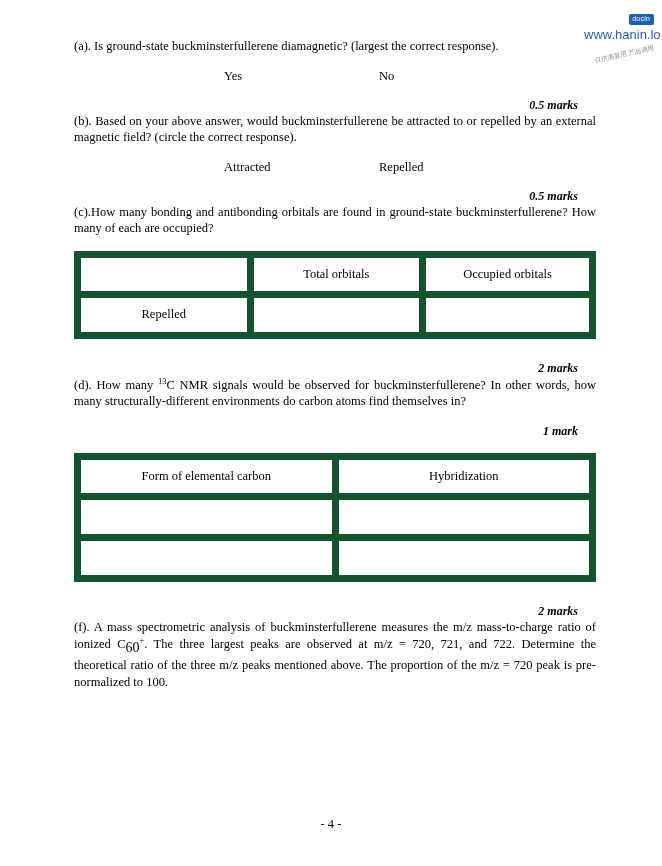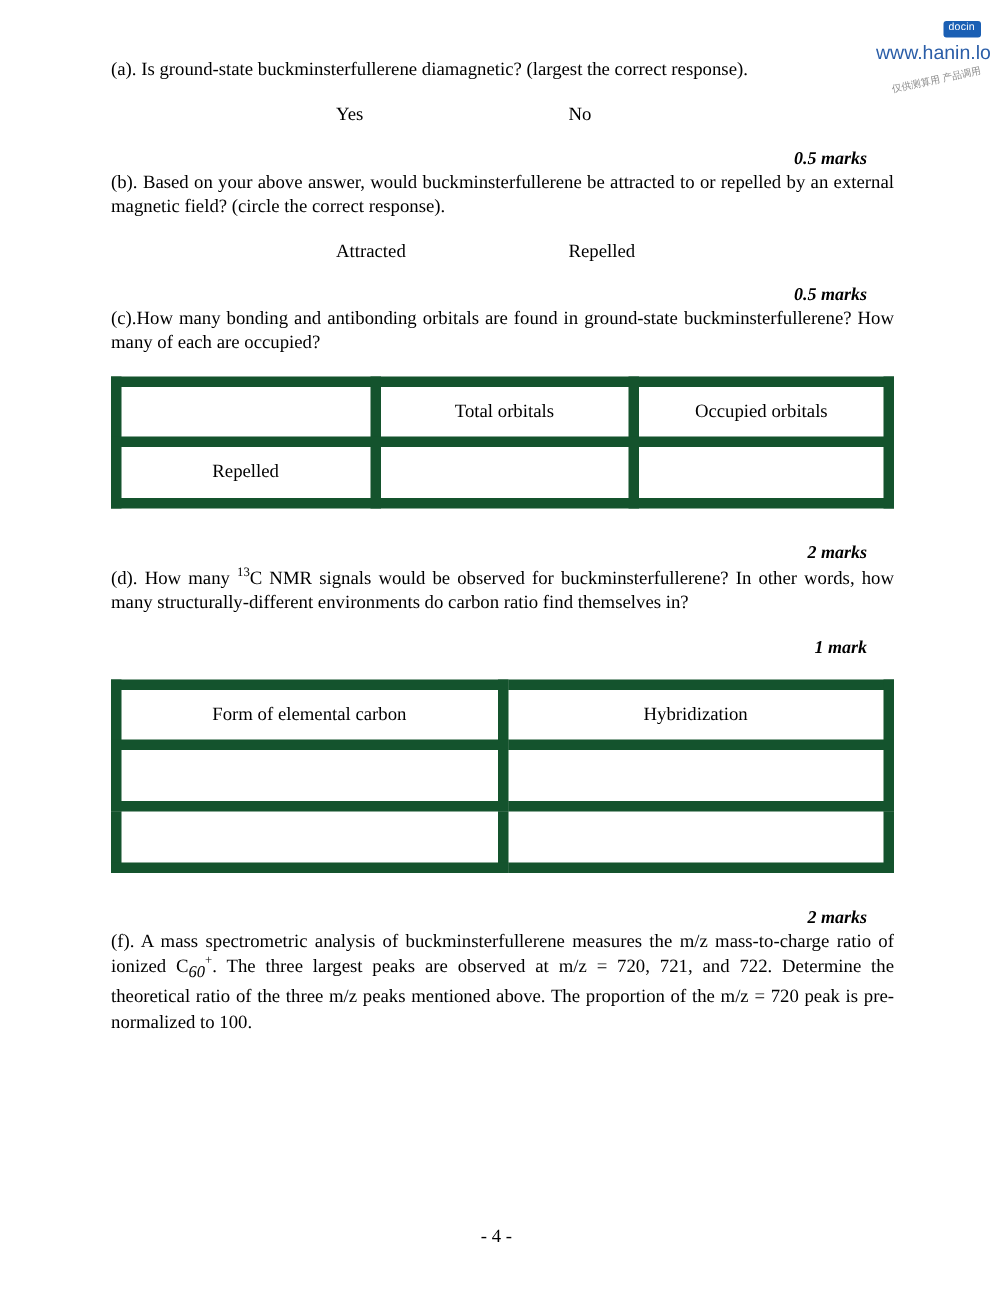--- a/index.html
+++ b/index.html
@@ -96,21 +96,21 @@
     padding: 2px 4px;
   }
   table.grid tr.data td { height: 30px; }
   table.grid td.blank { }
   .c-orb-1 { width: 33.5%; }
   .c-orb-2 { width: 33.5%; }
   .c-orb-3 { width: 33%; }
   .c-allo-1 { width: 50%; }
   .c-allo-2 { width: 50%; }
   sup { font-size: 8.5px; vertical-align: super; }
-  sub { font-size: 11px; vertical-align: sub; font-style: italic; }
+  sub { font-size: 14px; vertical-align: sub; }
   .footer {
     position: absolute;
     left: 0;
     bottom: 34px;
     width: 662px;
     text-align: center;
     font-size: 12.5px;
   }
   .nowrap { white-space: nowrap; }
 </style>
@@ -156,21 +156,21 @@
         <td>Repelled</td>
         <td class="blank"></td>
         <td class="blank"></td>
       </tr>
     </tbody>
       </table>
     <div class="marks" style="margin-top:22px;">2 marks</div>
   </div>
 
   <div class="blk">
-    <p class="q"><span>(d). How many </span><sup>13</sup><span>C NMR signals would be observed for buckminsterfullerene? In other words, how many structurally-different environments do carbon ratio find themselves in?</span></p>
+    <p class="q"><span>(d). How many </span><sup>13</sup><span>C NMR signals would be observed for buckminsterfullerene? In other words, how many structurally-different environments do carbon atoms find themselves in?</span></p>
     <div class="marks">1 mark</div>
   </div>
 
   <div class="blk">
     <table class="grid">
       <tbody>
           <tr>
         <th class="c-allo-1">Form of elemental carbon</th>
         <th class="c-allo-2">Hybridization</th>
       </tr>

